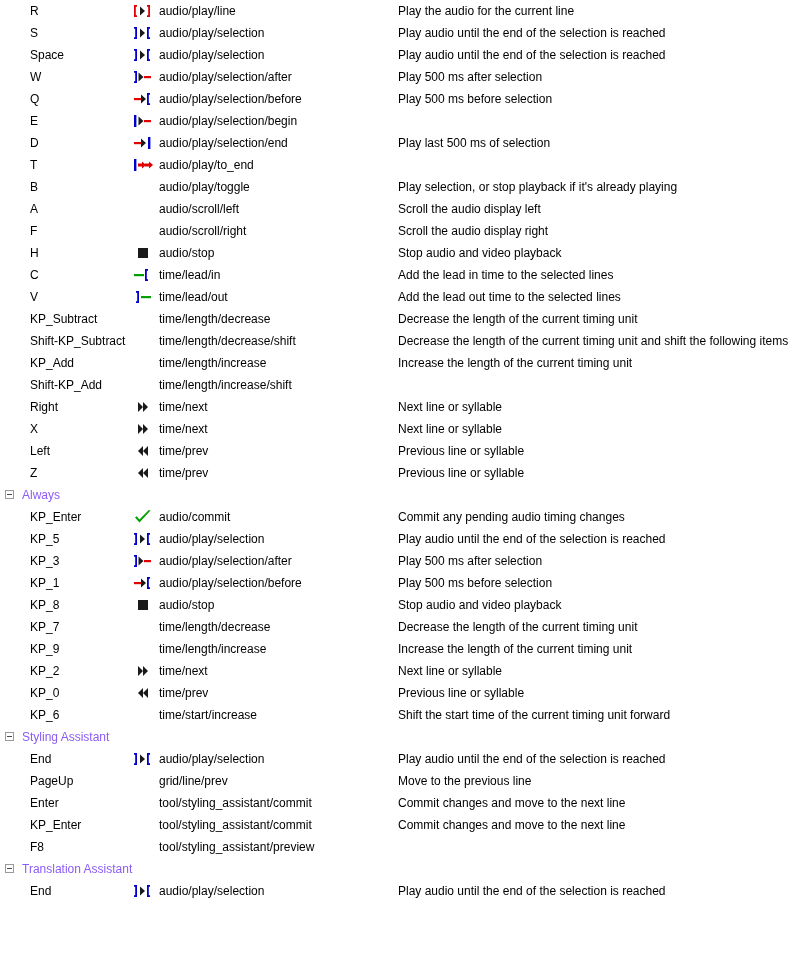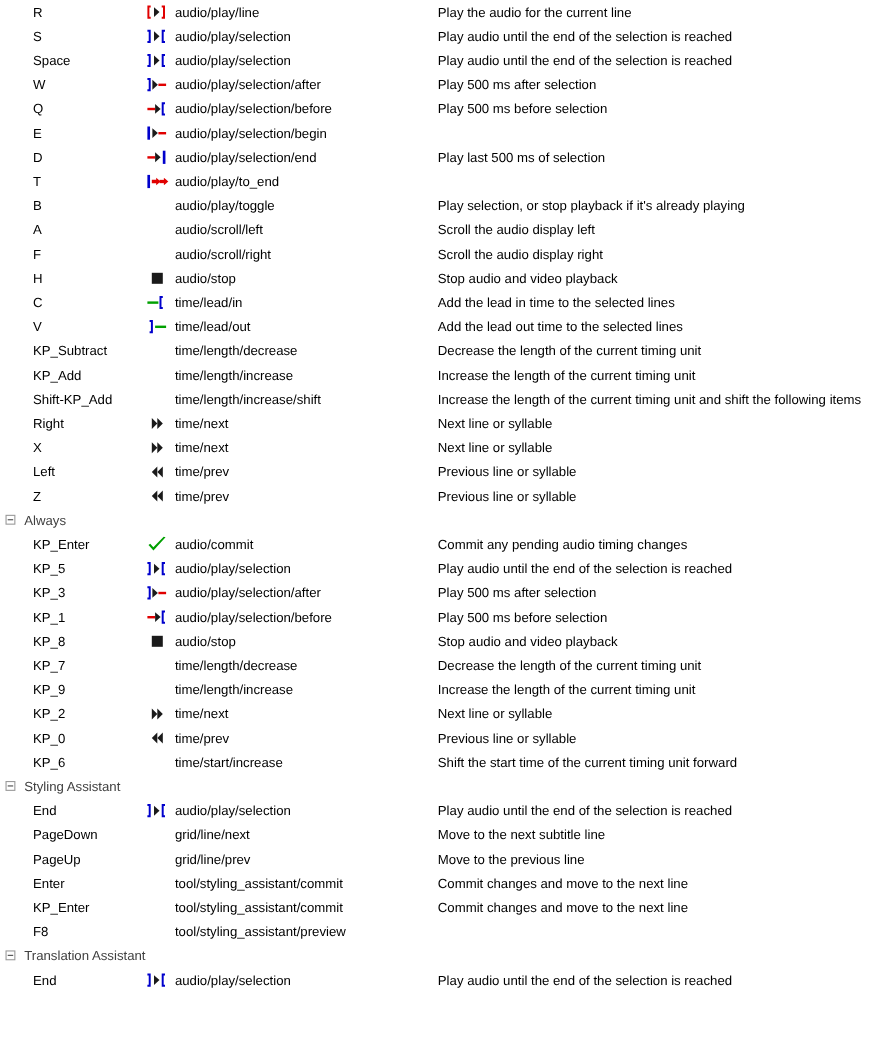--- a/index.html
+++ b/index.html
@@ -24,21 +24,21 @@
     position: relative;
     height: 22px;
     line-height: 22px;
     white-space: nowrap;
   }
   .group-row .label {
     position: absolute;
     left: 22px;
     top: 0;
     font-size: 12px;
-    color: #404040;
+    color: #8b5cf6;
   }
   .expander {
     position: absolute;
     left: 5px;
     top: 6px;
     width: 9px;
     height: 9px;
     border: 1px solid #9a9a9a;
     background: #ffffff;
     box-sizing: border-box;
@@ -222,28 +222,32 @@
       </span>
       <span class="cmd">time/lead/out</span>
       <span class="desc">Add the lead out time to the selected lines</span>
     </div>
     <div class="row entry-row">
       <span class="key">KP_Subtract</span>
       <span class="cmd">time/length/decrease</span>
       <span class="desc">Decrease the length of the current timing unit</span>
     </div>
     <div class="row entry-row">
+      <span class="key">Shift-KP_Subtract</span>
+      <span class="cmd">time/length/decrease/shift</span>
+      <span class="desc">Decrease the length of the current timing unit and shift the following items</span>
+    </div>
+    <div class="row entry-row">
       <span class="key">KP_Add</span>
       <span class="cmd">time/length/increase</span>
       <span class="desc">Increase the length of the current timing unit</span>
     </div>
     <div class="row entry-row">
       <span class="key">Shift-KP_Add</span>
       <span class="cmd">time/length/increase/shift</span>
-      <span class="desc">Increase the length of the current timing unit and shift the following items</span>
     </div>
     <div class="row entry-row">
       <span class="key">Right</span>
       <span class="icon">
         <svg width="22" height="22" viewBox="0 0 22 22" xmlns="http://www.w3.org/2000/svg">
           <path d="M6 6 L11 11 L6 16 Z" fill="#1a1a1a"></path>
           <path d="M11 6 L16 11 L11 16 Z" fill="#1a1a1a"></path>
         </svg>
       </span>
       <span class="cmd">time/next</span>
@@ -389,25 +393,20 @@
         <svg width="22" height="22" viewBox="0 0 22 22" xmlns="http://www.w3.org/2000/svg">
           <path d="M2 5 H5 V17 H2 V15.2 H3.2 V6.8 H2 Z" fill="#0000cc"></path>
           <path d="M8 6.5 L13 11 L8 15.5 Z" fill="#1a1a1a"></path>
           <path d="M18 5 H15 V17 H18 V15.2 H16.8 V6.8 H18 Z" fill="#0000cc"></path>
         </svg>
       </span>
       <span class="cmd">audio/play/selection</span>
       <span class="desc">Play audio until the end of the selection is reached</span>
     </div>
     <div class="row entry-row">
-      <span class="key">PageDown</span>
-      <span class="cmd">grid/line/next</span>
-      <span class="desc">Move to the next subtitle line</span>
-    </div>
-    <div class="row entry-row">
       <span class="key">PageUp</span>
       <span class="cmd">grid/line/prev</span>
       <span class="desc">Move to the previous line</span>
     </div>
     <div class="row entry-row">
       <span class="key">Enter</span>
       <span class="cmd">tool/styling_assistant/commit</span>
       <span class="desc">Commit changes and move to the next line</span>
     </div>
     <div class="row entry-row">

